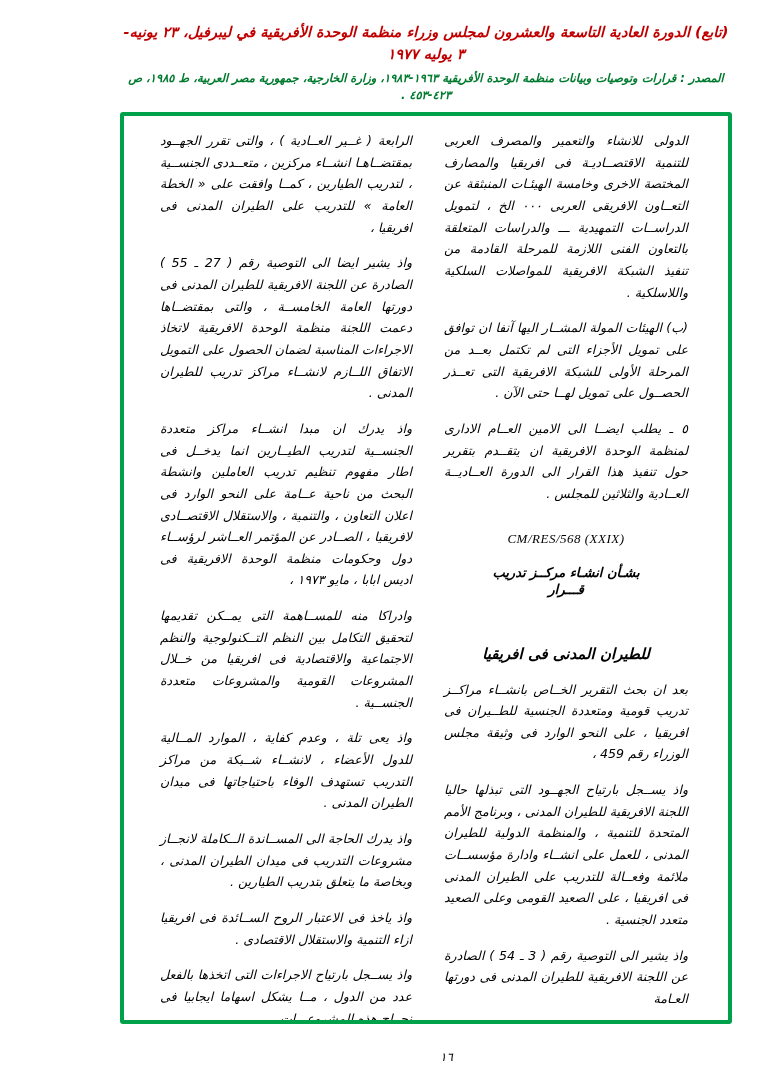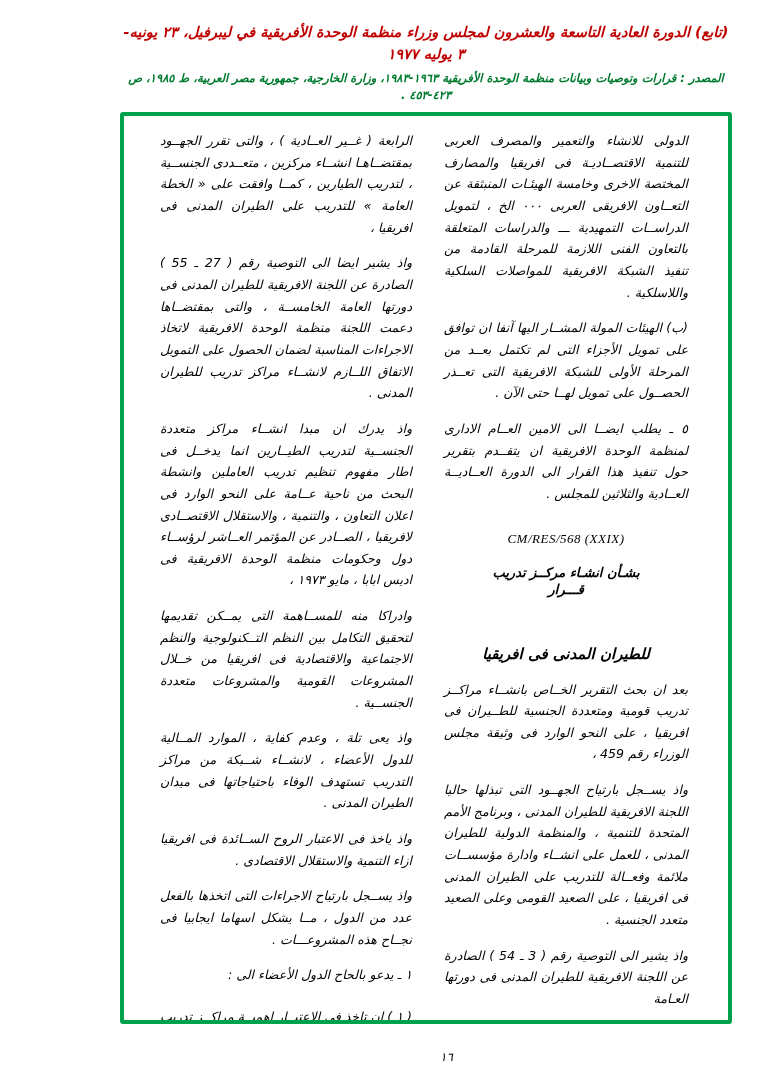--- a/index.html
+++ b/index.html
@@ -148,20 +148,21 @@
         <p class="para">واذ يســجل بارتياح الجهــود التى تبذلها حاليا اللجنة الافريقية للطيران المدنى ، وبرنامج الأمم المتحدة للتنمية ، والمنظمة الدولية للطيران المدنى ، للعمل على انشــاء وادارة مؤسســات ملائمة وفعــالة للتدريب على الطيران المدنى فى افريقيا ، على الصعيد القومى وعلى الصعيد متعدد الجنسية .</p>
         <p class="para">واذ يشير الى التوصية رقم ( 3 ـ 54 )  الصادرة عن اللجنة الافريقية للطيران المدنى فى دورتها العـامة</p>
       </div>
 
       <div class="col col-left">
         <p class="para">الرابعة ( غــير العــادية ) ، والتى تقرر الجهــود بمقتضــاهـا انشــاء مركزين ، متعــددى الجنســية ، لتدريب الطيارين ، كمــا وافقت على « الخطة العامة » للتدريب على الطيران المدنى فى افريقيا ،</p>
         <p class="para">واذ يشير ايضا الى التوصية رقم ( 27 ـ 55 ) الصادرة عن اللجنة الافريقية للطيران المدنى فى دورتها العامة الخامســة ، والتى بمقتضــاها دعمت اللجنة منظمة الوحدة الافريقية لاتخاذ الاجراءات المناسبة لضمان الحصول على التمويل الاتفاق اللــازم لانشــاء مراكز تدريب للطيران المدنى .</p>
         <p class="para">واذ يدرك ان مبدا انشــاء مراكز متعددة الجنســية لتدريب الطيــارين انما يدخــل فى اطار مفهوم تنظيم تدريب العاملين وانشطة البحث من ناحية عــامة على النحو الوارد فى اعلان التعاون ، والتنمية ، والاستقلال الاقتصــادى لافريقيا ، الصــادر عن المؤتمر العــاشر لرؤســاء دول وحكومات منظمة الوحدة الافريقية فى اديس ابابا ، مايو ١٩٧٣ ،</p>
         <p class="para">وادراكا منه للمســاهمة التى يمــكن تقديمها لتحقيق التكامل بين النظم التــكنولوجية والنظم الاجتماعية والاقتصادية فى افريقيا من خــلال المشروعات القومية والمشروعات متعددة الجنســية .</p>
         <p class="para">واذ يعى تلة ، وعدم كفاية ، الموارد المــالية للدول الأعضاء ، لانشــاء شــبكة من مراكز التدريب تستهدف الوفاء باحتياجاتها فى ميدان الطيران المدنى .</p>
+        <p class="para">واذ يدرك الحاجة الى المســاندة الــكاملة لانجــاز مشروعات التدريب فى ميدان الطيران المدنى ، وبخاصة ما يتعلق بتدريب الطيارين .</p>
         <p class="para">واذ ياخذ فى الاعتبار الروح الســائدة فى افريقيا ازاء التنمية والاستقلال الاقتصادى .</p>
         <p class="para">واذ يســجل بارتياح الاجراءات التى اتخذها بالفعل عدد من الدول ، مــا يشكل اسهاما ايجابيا فى نجــاح هذه المشروعـــات .</p>
         <p class="para tight">١ ـ يدعو بالحاح الدول الأعضاء الى :</p>
         <p class="para">( ١ ) ان تاخذ فى الاعتبــار اهميــة مراكــز تدريب الطيارين الموجودة فى افريقيا وان تعمل على التوســع فيها والاســتفادة القصوى منها لصــالح البلدان الافريقية المعنية .</p>
 
       </div>
 
     </div>
   </div>
 

